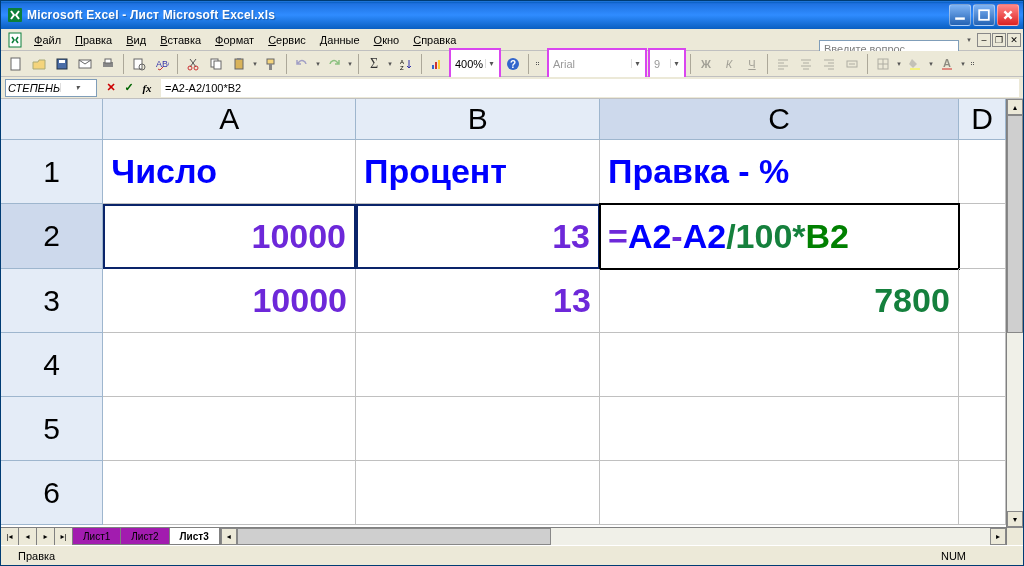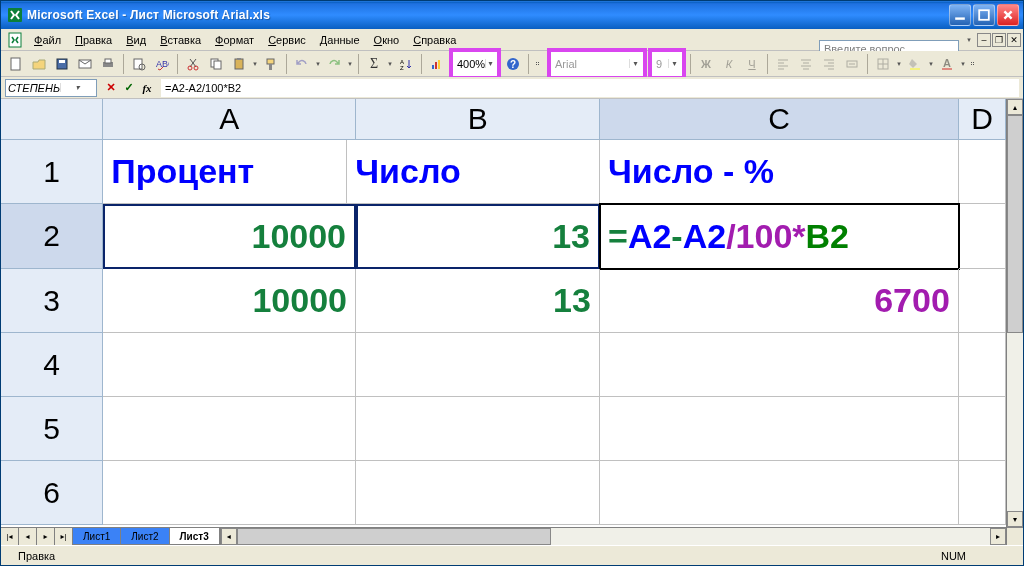--- a/index.html
+++ b/index.html
@@ -22,21 +22,21 @@
   .menu-spacer { flex: 1; }
   .help-search { width: 140px; height: 17px; border: 1px solid #7f9db9; background: #fff; color: #7f7f7f; padding: 0 4px; font-size: 11px; display:flex;align-items:center;margin-top:18px;}
   .mdi-btns { display:flex; gap:1px; margin-left:4px;}
   .mdi-btn { width:14px;height:14px;border:1px solid #888;background:#ece9d8;display:flex;align-items:center;justify-content:center;font-size:9px;}
   
   .toolbar { height: 26px; background: #ece9d8; border-bottom: 1px solid #c0c0c0; display: flex; align-items: center; padding: 0 4px; gap: 1px; }
   .tb-btn { width: 22px; height: 22px; display: flex; align-items: center; justify-content: center; border: 1px solid transparent; color:#333;}
   .tb-btn.disabled { opacity: 0.4; }
   .tb-sep { width:1px; height:20px; background: #aca899; margin: 0 3px; }
   .tb-drop { width:8px; display:flex;align-items:center;justify-content:center; color:#555; font-size:7px;}
-  .combo { height: 32px; border: 4px solid #d946ef; background: #fff; display: flex; align-items: center; padding: 0 2px 0 4px; font-size: 11px; }
+  .combo { height: 32px; border: 2px solid #d946ef; background: #fff; display: flex; align-items: center; padding: 0 2px 0 4px; font-size: 11px; }
   .combo.disabled { color: #999; }
   .combo .arrow { width:12px;text-align:center;color:#555;font-size:8px;border-left:1px solid #ddd;}
   .tb-end { width:6px; height:22px; display:flex;flex-direction:column;align-items:center;justify-content:center; gap:1px;}
   .tb-end span{width:1px;height:1px;background:#555;box-shadow:2px 0 #555;}
   
   .formulabar { height: 22px; background: #ece9d8; border-bottom: 1px solid #c0c0c0; display: flex; align-items: center; padding: 0 4px; gap: 6px; }
   .namebox { width: 92px; height: 18px; border: 1px solid #7f9db9; background: #fff; display: flex; align-items: center; padding: 0 2px; }
   .namebox span { flex:1;font-style:italic; }
   .namebox .arrow { width:14px;text-align:center;color:#555;font-size:8px;border-left:1px solid #ddd;}
   .fbar-btns { display:flex; gap:2px; align-items:center;}
@@ -52,32 +52,32 @@
   .col-hdr { border-right:1px solid #9eb6ce; border-bottom:1px solid #9eb6ce; background:#e4ecf7; display:flex;align-items:center;justify-content:center; font-size:30px; font-family: Arial, sans-serif; color:#000;}
   .col-hdr.sel { background:#cdd9ec; }
   .grid-body { flex:1; display:flex; flex-direction:column; overflow:hidden;}
   .grid-row { display:flex; height: 64px;}
   .row-hdr { width:105px; background:#e4ecf7; border-right:1px solid #9eb6ce; border-bottom:1px solid #9eb6ce; display:flex;align-items:center;justify-content:center; font-size:30px;color:#000;}
   .row-hdr.sel { background:#cdd9ec; }
   .cell { border-right:1px solid #c0c0c0; border-bottom:1px solid #c0c0c0; display:flex;align-items:center; padding: 0 8px; font-family: Arial, sans-serif; font-size: 34px; font-weight: bold; position:relative;}
   .cell.left { justify-content:flex-start; }
   .cell.right { justify-content:flex-end; }
   .blue { color:#0000ff; }
-  .red { color:#a21caf; }
+  .red { color:#15803d; }
   .green { color:#008000; }
-  .black { color:#15803d; }
+  .black { color:#6d28d9; }
   .cell.range-border { border: 2px solid #0a246a; }
   .cell.editing { background:#fff; outline:2px solid #000; outline-offset:-1px;}
   .formula-span span { }
   
   .sheet-bottom { height: 18px; display:flex; align-items:stretch; background:#ece9d8; border-top:1px solid #808080;}
   .tabnav { display:flex;}
   .tabnav-btn { width:18px;border-right:1px solid #808080;display:flex;align-items:center;justify-content:center;font-size:8px;color:#000;background:#ece9d8;}
   .sheet-tab { padding: 1px 10px; border:1px solid #808080; border-top:none; background:#fff; font-size:10px; position:relative; margin-left:-1px;display:flex;align-items:center;}
-  .sheet-tab.inactive { background:#3b82f6; }
+  .sheet-tab.inactive { background:#a21caf; }
   .sheet-tab.active { background:#fff; font-weight:bold; z-index:2;}
   .hscroll { flex:1; background:#ece9d8; border-left:1px solid #808080; position:relative;}
   .hscroll-track{position:absolute;left:16px;right:16px;top:0;bottom:0;background:#f0f0e8;}
   .hscroll-thumb{position:absolute;left:16px;width:40%;top:0;bottom:0;background:#cfcfcf;border:1px solid #888;}
   .hscroll-btn{position:absolute;width:16px;top:0;bottom:0;background:#ece9d8;border:1px solid #888;display:flex;align-items:center;justify-content:center;font-size:8px;}
   
   .vscroll { width:17px; background:#ece9d8; border-left:1px solid #808080; display:flex;flex-direction:column;}
   .vscroll-btn{height:16px;background:#ece9d8;border:1px solid #888;display:flex;align-items:center;justify-content:center;font-size:8px;}
   .vscroll-track{flex:1;background:#f0f0e8;position:relative;}
   .vscroll-thumb{position:absolute;top:0;left:0;right:0;height:55%;background:#cfcfcf;border:1px solid #888;}
@@ -92,21 +92,21 @@
 
 <div class="window">
 
   <div class="titlebar">
     <span class="title-icon">
       <svg viewBox="0 0 16 16">
           <rect x="1" y="1" width="14" height="14" fill="#0b7f3a" rx="1"></rect>
           <path d="M4 4 L7 8 L4 12 M12 4 L9 8 L12 12" stroke="#fff" stroke-width="2" fill="none"></path>
         </svg>
     </span>
-    <span class="title-text">Microsoft Excel - Лист Microsoft Arial.xls</span>
+    <span class="title-text">Microsoft Excel - Лист Microsoft Excel.xls</span>
     <div class="winbtns">
       <div class="winbtn min">
           <svg viewBox="0 0 10 10">
             <rect x="1" y="7" width="8" height="2" fill="#fff"></rect>
           </svg>
         </div>
       <div class="winbtn max">
           <svg viewBox="0 0 10 10">
             <rect x="1" y="1" width="8" height="8" fill="none" stroke="#fff" stroke-width="1.5"></rect>
           </svg>
@@ -356,39 +356,39 @@
       <div class="grid-hdr-row" id="colhdrs">
         <div class="corner"></div>
       <div class="col-hdr" style="width: 259px;">A</div>
           <div class="col-hdr" style="width: 250px;">B</div>
           <div class="col-hdr sel" style="width: 368px;">C</div>
           <div class="col-hdr" style="width: 48px;">D</div>
         </div>
       <div class="grid-body" id="gridbody">
           <div class="grid-row" style="height: 64px;">
             <div class="row-hdr">1</div>
+            <div class="cell left blue" style="width: 259px;">Число</div>
             <div class="cell left blue" style="width: 250px;">Процент</div>
-            <div class="cell left blue" style="width: 259px;">Число</div>
-            <div class="cell left blue" style="width: 368px;">Число - %</div>
+            <div class="cell left blue" style="width: 368px;">Правка - %</div>
             <div class="cell left" style="width: 48px;"></div>
           </div>
           <div class="grid-row" style="height: 65px;">
             <div class="row-hdr sel">2</div>
             <div class="cell right black range-border" style="width: 259px;">10000</div>
             <div class="cell right black range-border" style="width: 250px;">13</div>
             <div class="cell left editing left" style="width: 368px;">
               <span class="formula-span"><span class="black">=</span><span class="blue">A2</span><span class="black">-</span><span class="blue">A2</span><span class="red">/100*</span><span class="green">B2</span></span>
             </div>
             <div class="cell left" style="width: 48px;"></div>
           </div>
           <div class="grid-row" style="height: 64px;">
             <div class="row-hdr">3</div>
             <div class="cell right black" style="width: 259px;">10000</div>
             <div class="cell right black" style="width: 250px;">13</div>
-            <div class="cell right red" style="width: 368px;">6700</div>
+            <div class="cell right red" style="width: 368px;">7800</div>
             <div class="cell left" style="width: 48px;"></div>
           </div>
           <div class="grid-row" style="height: 64px;">
             <div class="row-hdr">4</div>
             <div class="cell left" style="width: 259px;"></div>
             <div class="cell left" style="width: 250px;"></div>
             <div class="cell left" style="width: 368px;"></div>
             <div class="cell left" style="width: 48px;"></div>
           </div>
           <div class="grid-row" style="height: 64px;">

